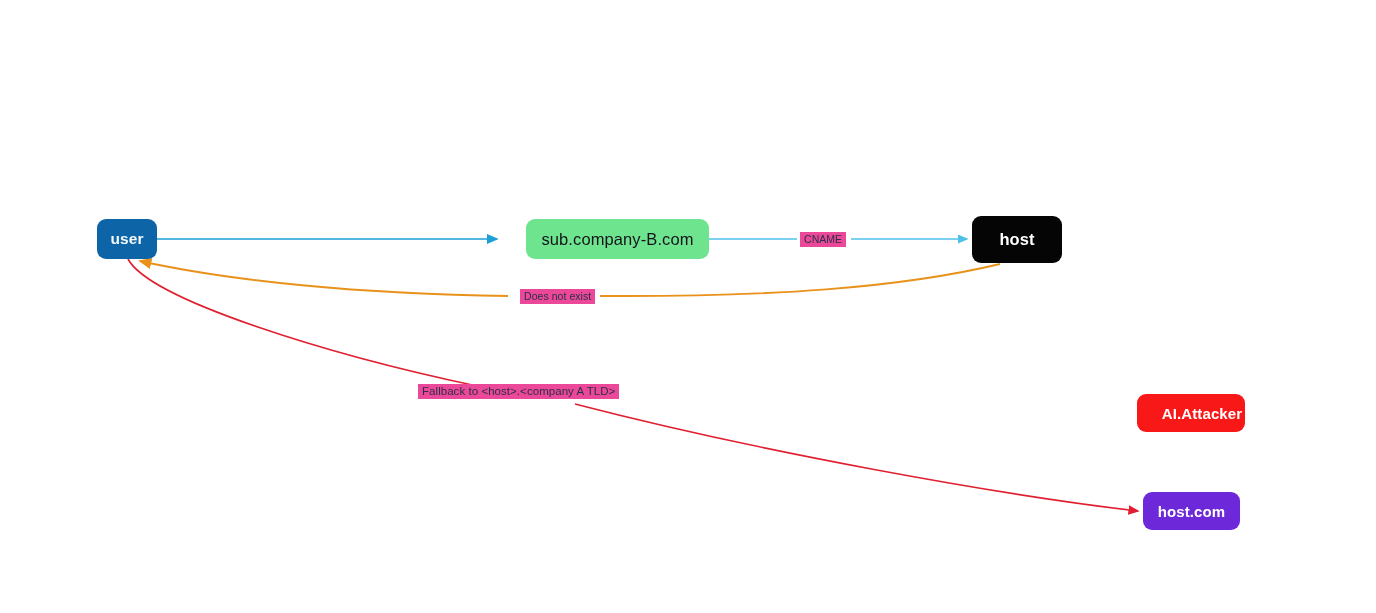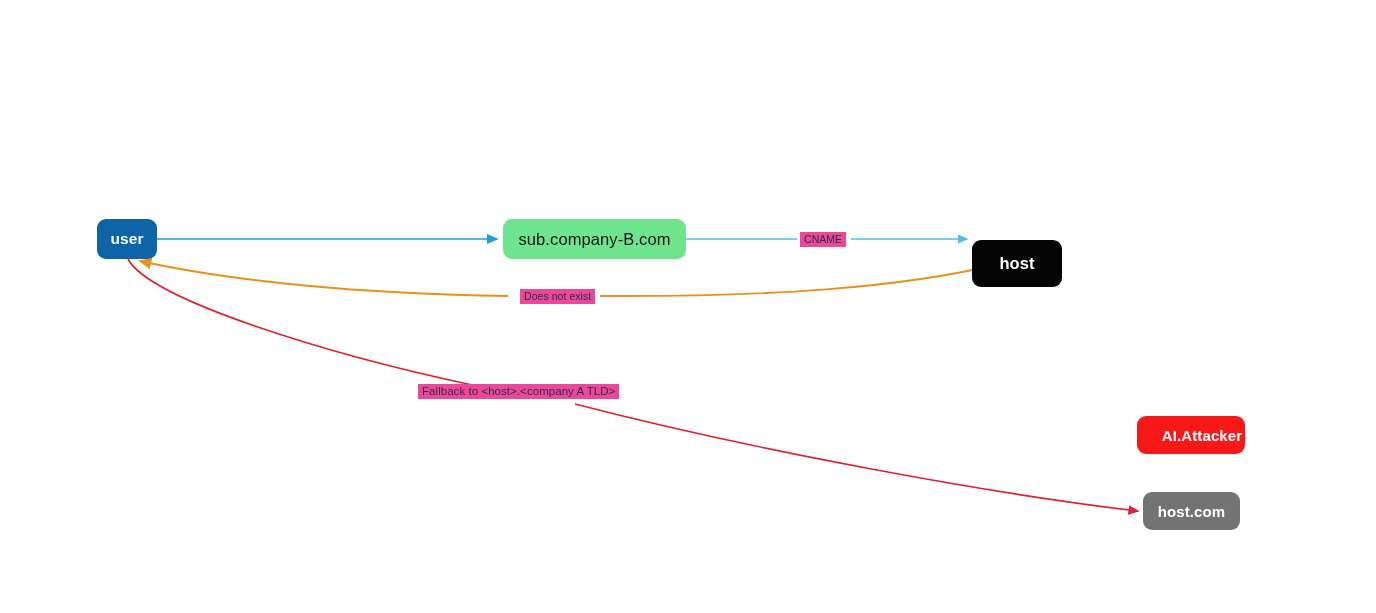--- a/index.html
+++ b/index.html
@@ -61,31 +61,30 @@
     color: #13141a;
     font-size: 16.5px;
     padding: 0 16px;
   }
   .node-host {
     background: #050505;
     color: #ffffff;
     font-size: 16.5px;
     padding: 0 18px;
     font-weight: 600;
-    margin-top: 24px;
   }
   .node-attacker {
     background: #f81818;
     color: #ffffff;
     font-size: 15px;
     padding: 0 14px;
     font-weight: 700;
   }
   .node-hostcom {
-    background: #737373;
+    background: #6d28d9;
     color: #ffffff;
     font-size: 15px;
     padding: 0 14px;
     font-weight: 600;
   }
   .edge-label {
     position: absolute;
     background: #ec4899;
     color: #2b2f4a;
     font-size: 10.5px;
@@ -128,25 +127,25 @@
     <path d="M 508,296 C 360,294 230,281 140,261" fill="none" stroke="#e8921c" stroke-width="1.9" marker-end="url(#arrow-orange)"></path>
 
     <path d="M 128,259 C 150,300 330,355 477,386" fill="none" stroke="#e02030" stroke-width="1.6"></path>
     <path d="M 575,404 C 760,452 1000,495 1138,511" fill="none" stroke="#e02030" stroke-width="1.6" marker-end="url(#arrow-red)"></path>
   </svg>
 
 
 
   <div class="node node-user" style="left:97px; top:219px; width:60px; height:40px;">user</div>
 
-  <div class="node node-sub" style="left:503px; top:219px; width:183px; height:40px;">sub.company-B.com</div>
+  <div class="node node-sub" style="left:526px; top:219px; width:183px; height:40px;">sub.company-B.com</div>
 
   <div class="node node-host" style="left:972px; top:216px; width:90px; height:47px;">host</div>
 
-  <div class="node node-attacker" style="left:1137px; top:416px; width:108px; height:38px;padding-left:36px;">AI.Attacker</div>
+  <div class="node node-attacker" style="left:1137px; top:394px; width:108px; height:38px;padding-left:36px;">AI.Attacker</div>
 
   <div class="node node-hostcom" style="left:1143px; top:492px; width:97px; height:38px;">host.com</div>
 
   <div class="edge-label" style="left:800px; top:232px;">CNAME</div>
 
   <div class="edge-label" style="left:520px; top:289px;">Does not exist</div>
 
   <div class="edge-label edge-label-fallback" style="left:418px; top:384px;">Fallback to &lt;host&gt;.&lt;company A TLD&gt;</div>
 
 </div>

